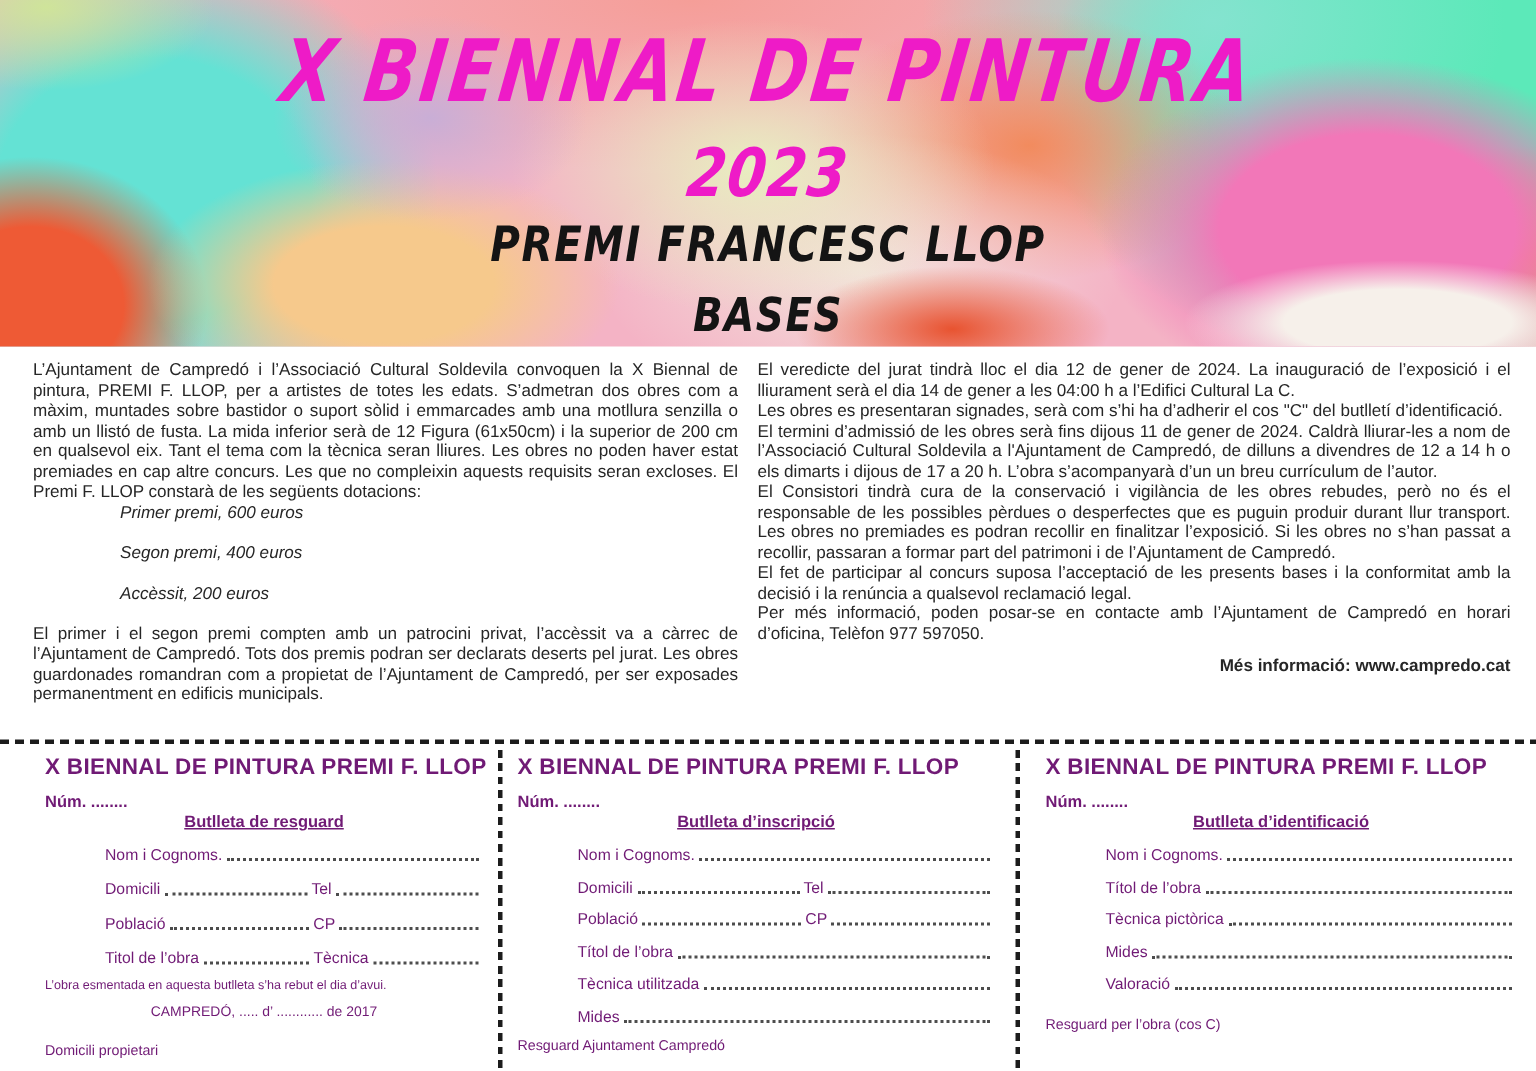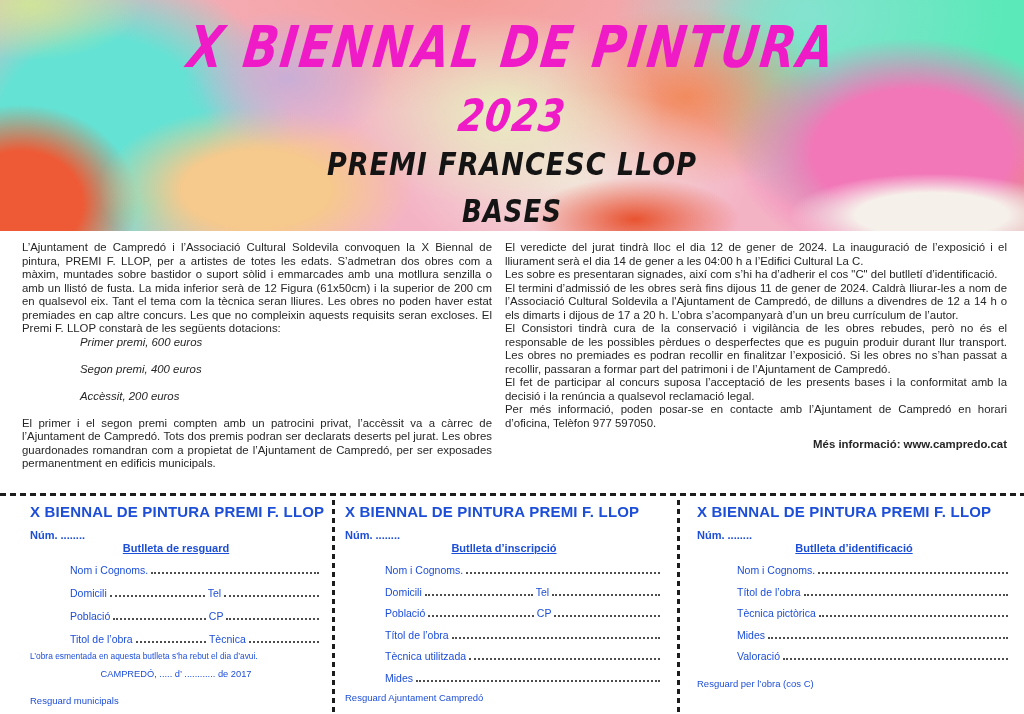--- a/index.html
+++ b/index.html
@@ -64,21 +64,21 @@
     background:repeating-linear-gradient(90deg, #1c1c1c 0 6px, transparent 6px 10px);
   }
   .cut-v {
     position:absolute; top:500px; width:2.5px; height:214px;
     background:repeating-linear-gradient(180deg, #1c1c1c 0 5px, transparent 5px 9px);
   }
   .cut-v-1 { left:332px; }
   .cut-v-2 { left:677px; }
 
   
-  .form { position:absolute; top:503px; color:#1d4ed8; }
+  .form { position:absolute; top:503px; color:#701a75; }
   .form-1 { left:30px;  width:292px; }
   .form-2 { left:345px; width:318px; }
   .form-3 { left:697px; width:314px; }
   .ftitle { font-size:15px; font-weight:bold; letter-spacing:0.2px; margin-bottom:9px; white-space:nowrap; }
   .fnum   { font-size:11px; font-weight:bold; margin-bottom:1px; }
   .fslip  { text-align:center; font-size:11px; font-weight:bold; margin-bottom:9px; }
   .fslip span { text-decoration:underline; }
   .frow   { display:flex; align-items:flex-end; font-size:10.5px; height:13px; margin-bottom:10px; white-space:nowrap;padding-left:40px; }
   .form-2 .frow, .form-3 .frow { margin-bottom:8.5px; }
   .lead   { flex:1; border-bottom:2px dotted #4d4d4d; margin:0 3px 2px 3px; min-width:20px; }
@@ -103,21 +103,21 @@
   <div class="col col-left">
     <p>L’Ajuntament de Campredó i l’Associació Cultural Soldevila convoquen la X Biennal de pintura, PREMI F. LLOP, per a artistes de totes les edats. S’admetran dos obres com a màxim, muntades sobre bastidor o suport sòlid i emmarcades amb una motllura senzilla o amb un llistó de fusta. La mida inferior serà de 12 Figura (61x50cm) i la superior de 200 cm en qualsevol eix. Tant el tema com la tècnica seran lliures. Les obres no poden haver estat premiades en cap altre concurs. Les que no compleixin aquests requisits seran excloses. El Premi F. LLOP constarà de les següents dotacions:</p>
     <p class="prize prize-first">Primer premi, 600 euros</p>
     <p class="prize">Segon premi, 400 euros</p>
     <p class="prize">Accèssit, 200 euros</p>
     <p class="p-after-prizes">El primer i el segon premi compten amb un patrocini privat, l’accèssit va a càrrec de l’Ajuntament de Campredó. Tots dos premis podran ser declarats deserts pel jurat. Les obres guardonades romandran com a propietat de l’Ajuntament de Campredó, per ser exposades permanentment en edificis municipals.</p>
   </div>
 
   <div class="col col-right">
     <p>El veredicte del jurat tindrà lloc el dia 12 de gener de 2024. La inauguració de l’exposició i el lliurament serà el dia 14 de gener a les 04:00 h a l’Edifici Cultural La C.</p>
-    <p>Les sobre es presentaran signades, així com s’hi ha d’adherir el cos "C" del butlletí d’identificació.</p>
+    <p>Les obres es presentaran signades, serà com s’hi ha d’adherir el cos "C" del butlletí d’identificació.</p>
     <p>El termini d’admissió de les obres serà fins dijous 11 de gener de 2024. Caldrà lliurar-les a nom de l’Associació Cultural Soldevila a l'Ajuntament de Campredó, de dilluns a divendres de 12 a 14 h o els dimarts i dijous de 17 a 20 h. L’obra s’acompanyarà d’un un breu currículum de l’autor.</p>
     <p>El Consistori tindrà cura de la conservació i vigilància de les obres rebudes, però no és el responsable de les possibles pèrdues o desperfectes que es puguin produir durant llur transport. Les obres no premiades es podran recollir en finalitzar l’exposició. Si les obres no s’han passat a recollir, passaran a formar part del patrimoni i de l’Ajuntament de Campredó.</p>
     <p>El fet de participar al concurs suposa l’acceptació de les presents bases i la conformitat amb la decisió i la renúncia a qualsevol reclamació legal.</p>
     <p>Per més informació, poden posar-se en contacte amb l’Ajuntament de Campredó en horari d’oficina, Telèfon 977 597050.</p>
     <p class="more-info">Més informació: www.campredo.cat</p>
   </div>
 
   <div class="cut-h"></div>
   <div class="cut-v cut-v-1"></div>
   <div class="cut-v cut-v-2"></div>
@@ -143,21 +143,21 @@
         <i class="lead"></i>
     </div>
     <div class="frow">
       <span>Titol de l’obra</span>
         <i class="lead"></i>
       <span>Tècnica</span>
         <i class="lead"></i>
     </div>
     <div class="fnote">L’obra esmentada en aquesta butlleta s’ha rebut el dia d’avui.</div>
     <div class="fdate">CAMPREDÓ,  .....  d’ ............  de 2017</div>
-    <div class="ffooter">Resguard municipals</div>
+    <div class="ffooter">Domicili propietari</div>
   </div>
 
   <div class="form form-2">
     <div class="ftitle">X BIENNAL DE PINTURA PREMI F. LLOP</div>
     <div class="fnum">Núm. ........</div>
     <div class="fslip"><span>Butlleta d’inscripció</span></div>
     <div class="frow">
       <span>Nom i Cognoms.</span>
         <i class="lead"></i>
     </div>

